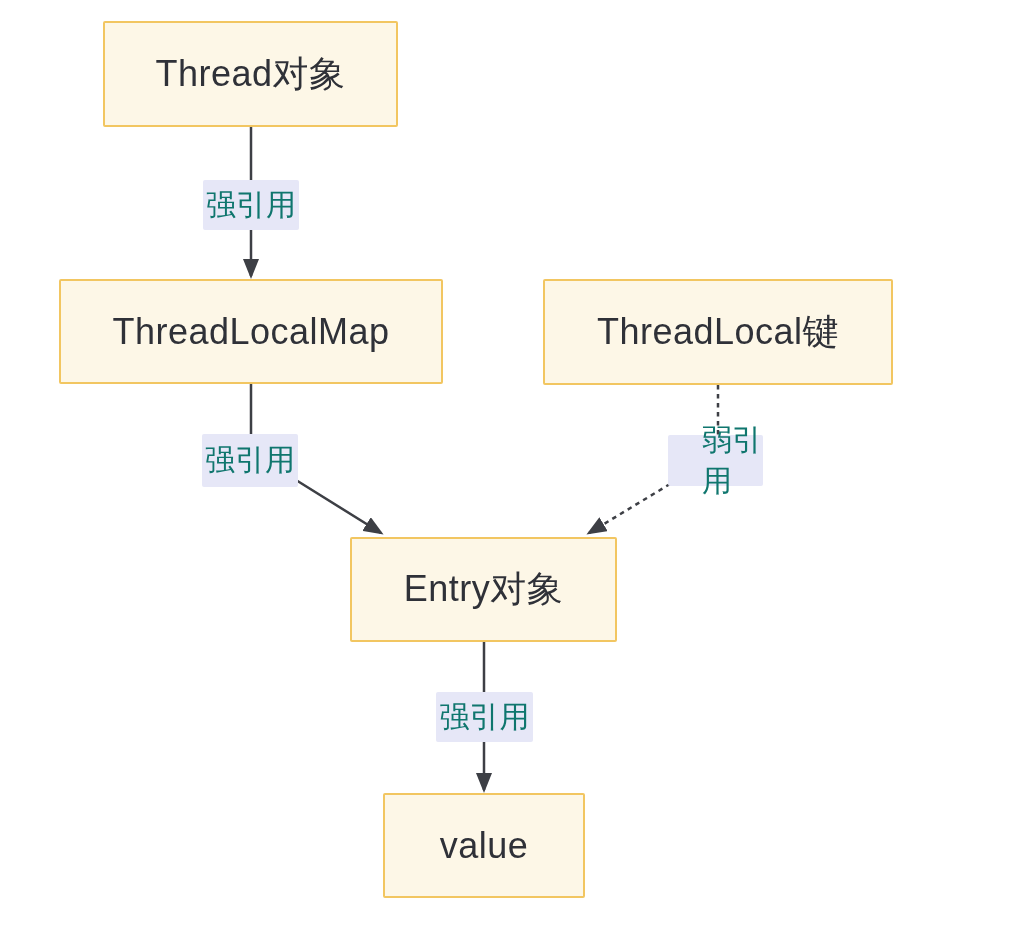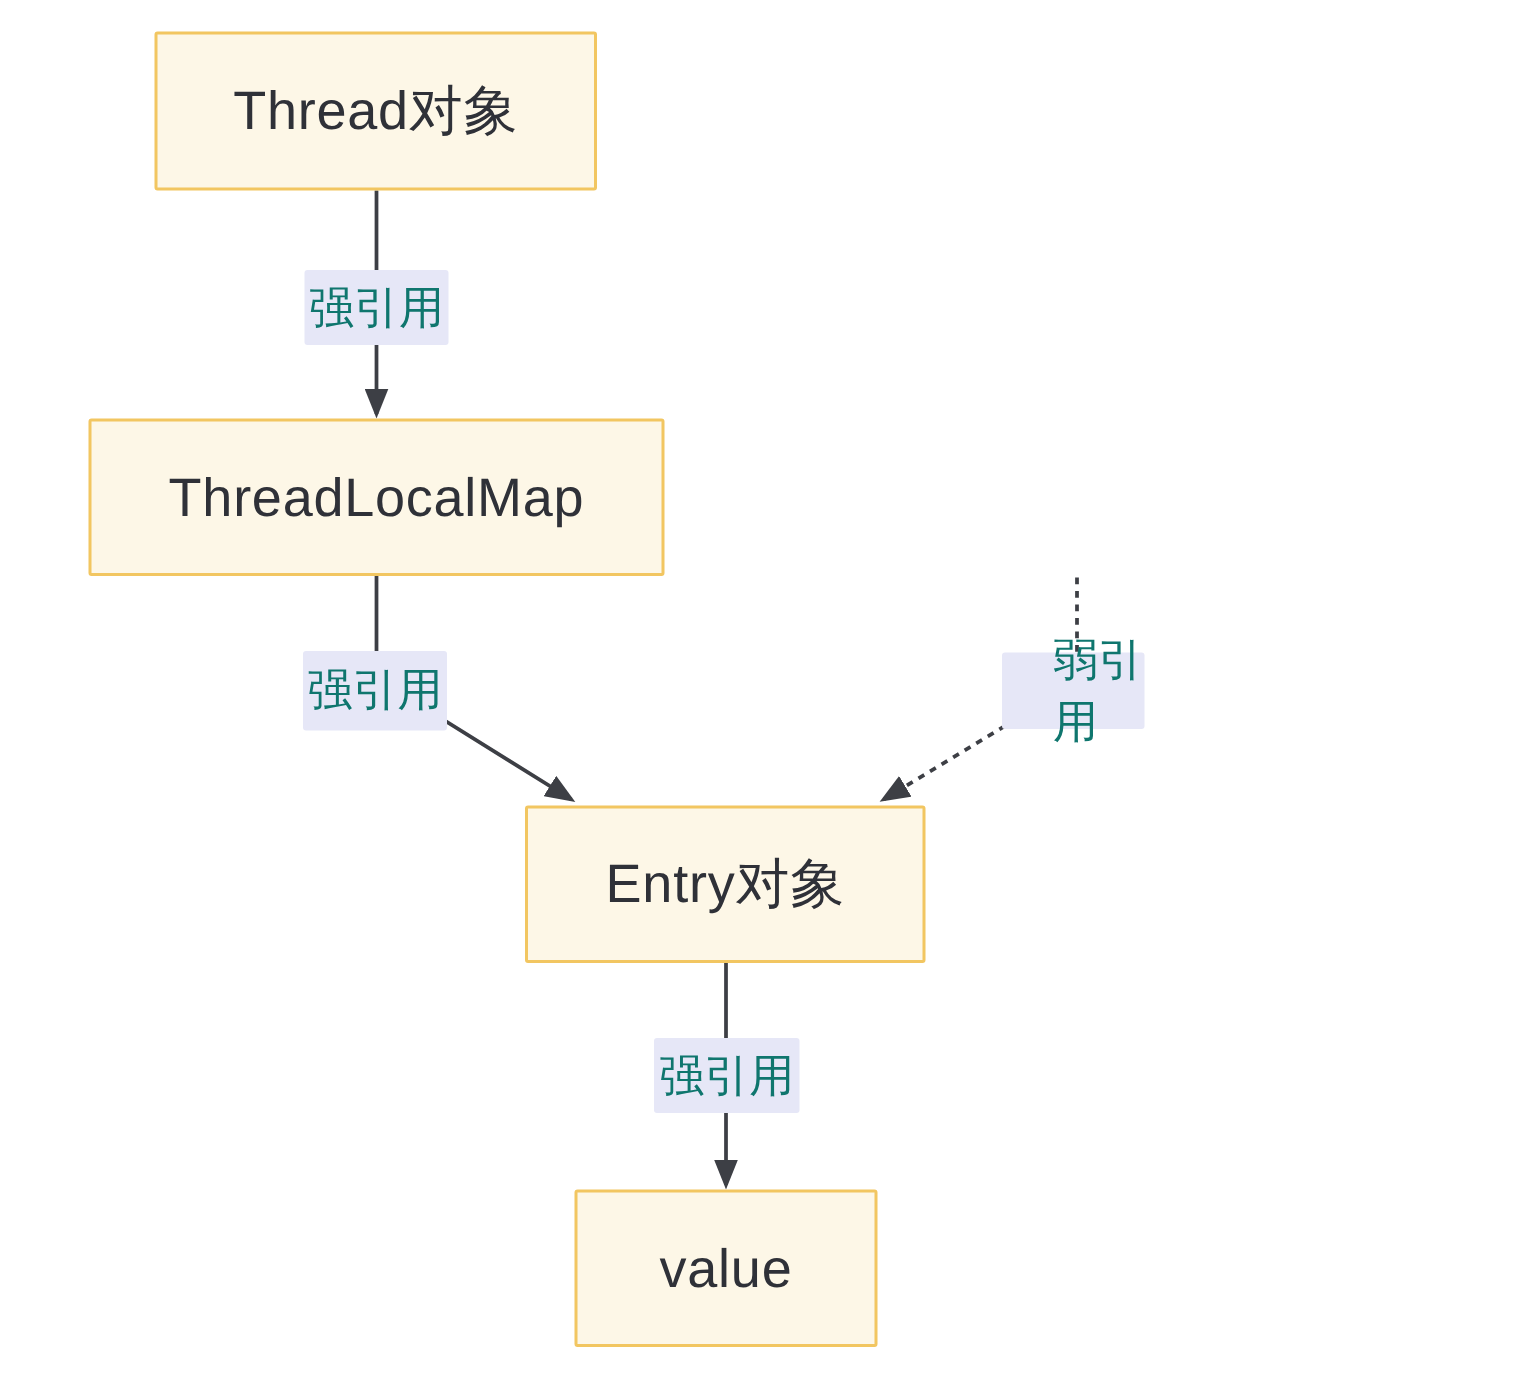--- a/index.html
+++ b/index.html
@@ -88,20 +88,23 @@
   </svg>
 
   <div class="node node-threadlocalmap">
     <span>ThreadLocalMap</span>
   </div>
 
   <div class="node node-thread">
     <span>Thread对象</span>
   </div>
 
+  <div class="node node-threadlocalkey">
+    <span>ThreadLocal键</span>
+  </div>
 
   <div class="node node-entry">
     <span>Entry对象</span>
   </div>
 
   <div class="node node-value">
     <span>value</span>
   </div>
 
   <div class="edge-label edge-label-1">

